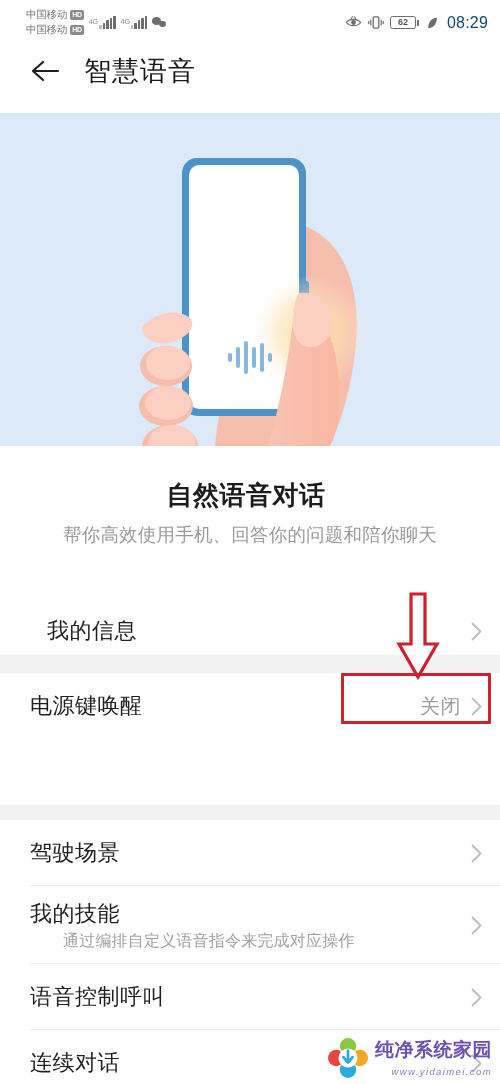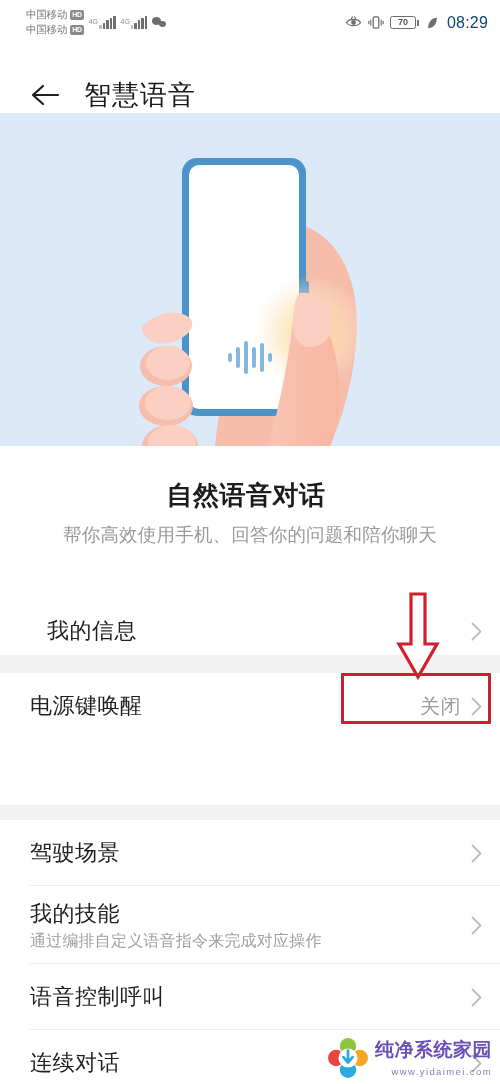--- a/index.html
+++ b/index.html
@@ -52,21 +52,21 @@
     border: 1.5px solid #6d6d6d; border-radius: 2.5px; width: 26px; height: 13px;
     display: flex; align-items: center; justify-content: center;
   }
   .batt-pct { font-size: 9px; font-weight: bold; color: #555; line-height: 1; }
   .batt-cap { width: 2px; height: 6px; background: #6d6d6d; border-radius: 0 1px 1px 0; margin-left: 1px; }
   .charge-ic { width: 13px; height: 14px; margin-left: 1px; }
   .clock { font-size: 16px; color: #0c4a6e; letter-spacing: 0.2px; margin-left: 2px; }
 
   
   .titlebar {
-    position: absolute; top: 61px; left: 0; width: 500px; height: 68px;
+    position: absolute; top: 37px; left: 0; width: 500px; height: 68px;
     display: flex; align-items: center; padding-left: 30px; gap: 24px;
   }
   .back-arrow { width: 30px; height: 26px; flex: none; cursor: pointer; }
   .page-title { font-size: 27px; color: #1a1a1a; font-weight: 500; letter-spacing: 1px; }
 
   
   .hero {
     position: absolute; top: 113px; left: 0; width: 500px; height: 333px;
     background: #dbe9f9; overflow: hidden;
   }
@@ -88,21 +88,21 @@
   .section { position: absolute; left: 0; width: 500px; background: #fff; }
   .gap { position: absolute; left: 0; width: 500px; background: #f2f2f2; }
 
   .row {
     position: relative; display: flex; align-items: center;
     padding: 0 18px 0 30px; height: 66px; background: #fff;
   }
   .row.tall { height: 78px; align-items: center; }
   .row-main { flex: 1; display: flex; flex-direction: column; justify-content: center; gap: 2px; }
   .row-title { font-size: 22px; color: #1f1f1f; letter-spacing: 0.5px; }
-  .row-sub { font-size: 16px; color: #a0a0a0; letter-spacing: 0.2px; }
+  .row-sub { font-size: 16px; color: #a0a0a0; letter-spacing: 0.2px; margin-left: 33px; }
   .row-value { font-size: 20px; color: #9b9b9b; margin-right: 10px; letter-spacing: 0.5px; }
   .chev { width: 11px; height: 19px; flex: none; }
   .divider {
     position: absolute; left: 30px; right: 0; bottom: 0; height: 1px; background: #ececec;
   }
 
   
   .anno-box {
     position: absolute; border: 3px solid #cf2030; border-radius: 1px;
     pointer-events: none;
@@ -110,21 +110,21 @@
   .anno-arrow { position: absolute; pointer-events: none; }
 
   
   .watermark {
     position: absolute; right: 8px; bottom: 6px;
     display: flex; align-items: center; gap: 7px;
   }
   .wm-logo { width: 40px; height: 40px; flex: none; }
   .wm-text { display: flex; flex-direction: column; line-height: 1; text-align: right; }
   .wm-name { font-size: 19px; font-weight: bold; color: #6a4fb5; letter-spacing: 0.5px; }
-  .wm-url { font-size: 9.5px; color: #8c7ab8; letter-spacing: 1.4px; margin-top: 8px; }
+  .wm-url { font-size: 9.5px; color: #8c7ab8; letter-spacing: 1.4px; margin-top: 8px; font-style: italic; }
 </style>
 </head>
 <body>
 
 <div id="screen">
 
   <div class="statusbar">
     <div class="sb-left">
       <div class="carriers">
         <div class="carrier-line">
@@ -169,21 +169,21 @@
         <path d="M2 9 C6 3,18 3,22 9 C18 15,6 15,2 9 Z" fill="none" stroke="#6d6d6d" stroke-width="1.8"></path>
         <circle cx="12" cy="9" r="3.4" fill="#6d6d6d"></circle>
         <path d="M9 3.5 L10.5 1 M15 3.5 L13.5 1" stroke="#6d6d6d" stroke-width="1.6" stroke-linecap="round"></path>
       </svg>
       <svg class="vib-ic" viewBox="0 0 20 18">
         <rect x="6.5" y="2" width="7" height="14" rx="1.6" fill="none" stroke="#6d6d6d" stroke-width="1.6"></rect>
         <path d="M3.5 6 L3.5 12 M1 7.5 L1 10.5 M16.5 6 L16.5 12 M19 7.5 L19 10.5" stroke="#6d6d6d" stroke-width="1.5" stroke-linecap="round"></path>
       </svg>
       <span class="battery">
         <span class="batt-body">
-          <span class="batt-pct">70</span>
+          <span class="batt-pct">62</span>
         </span>
         <span class="batt-cap"></span>
       </span>
       <svg class="charge-ic" viewBox="0 0 14 16">
         <path d="M12 2 C12 10, 7 14, 2 14 C2 7, 6 2, 12 2 Z" fill="#6d6d6d"></path>
       </svg>
       <span class="clock">08:29</span>
     </div>
   </div>
 

